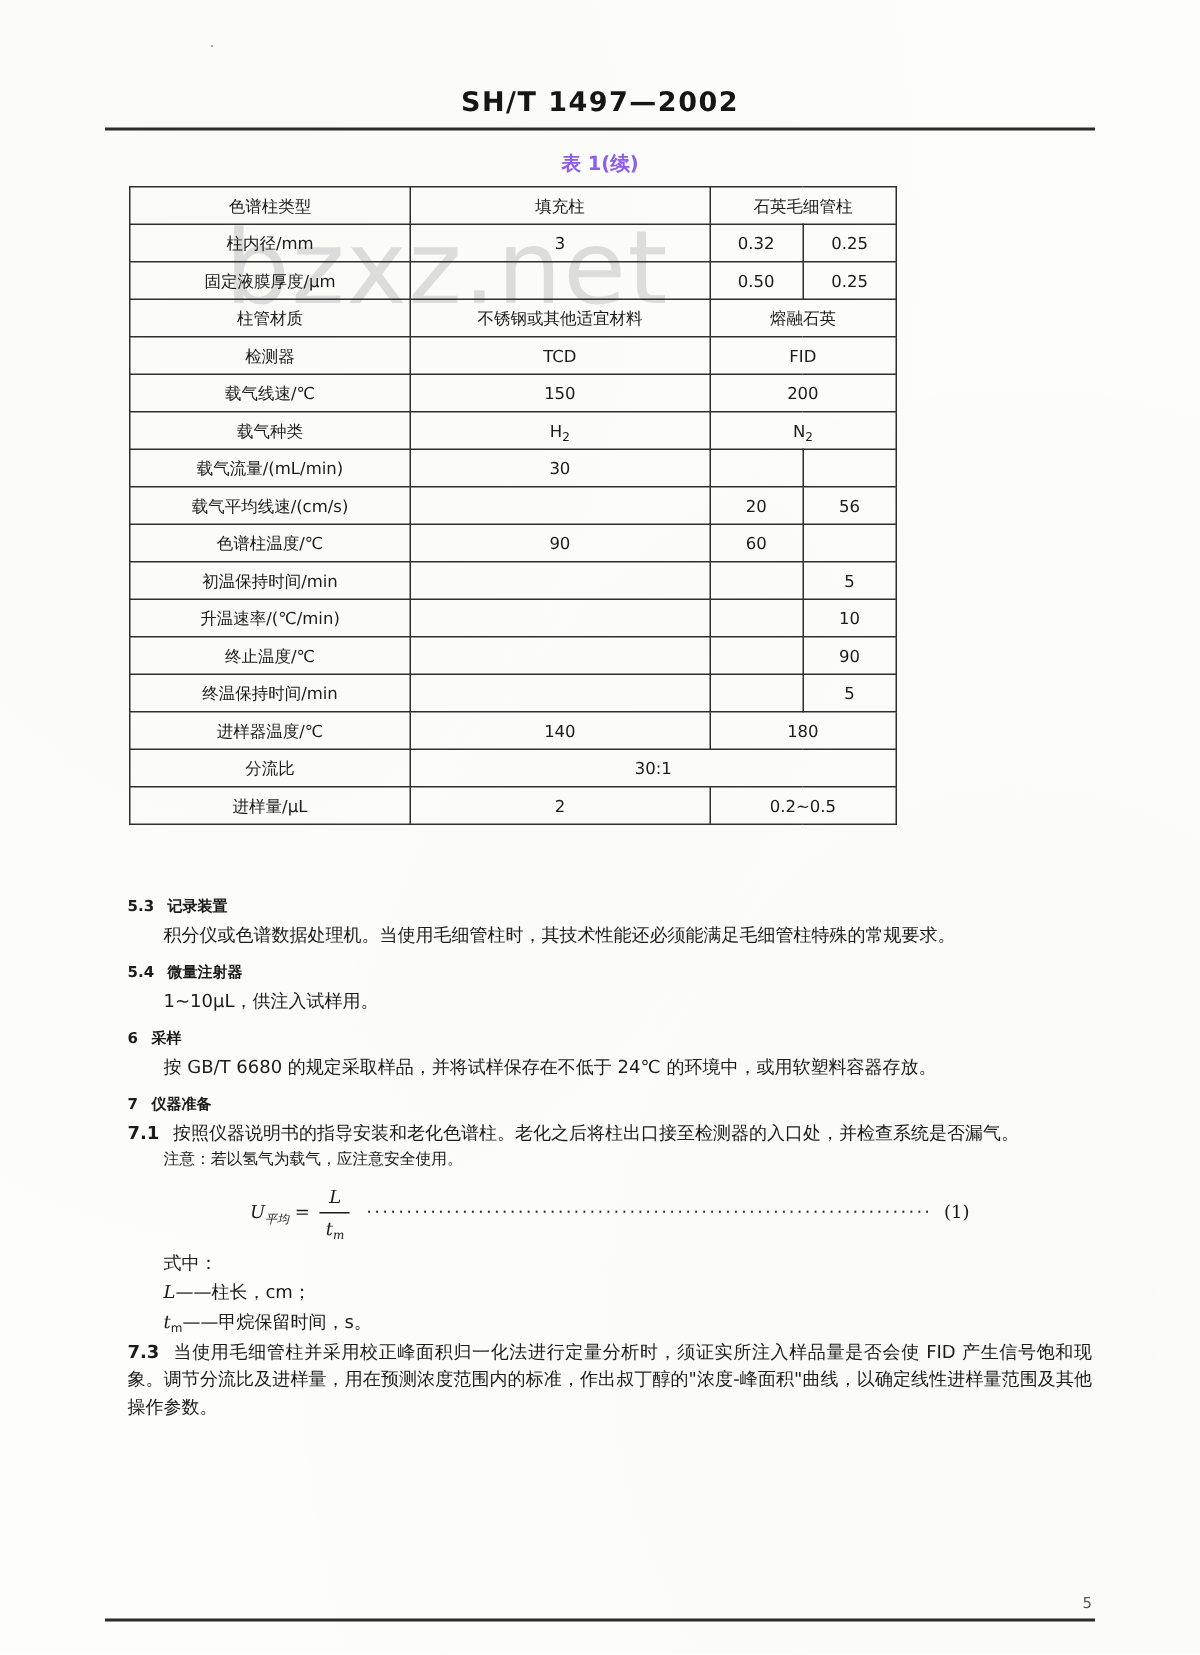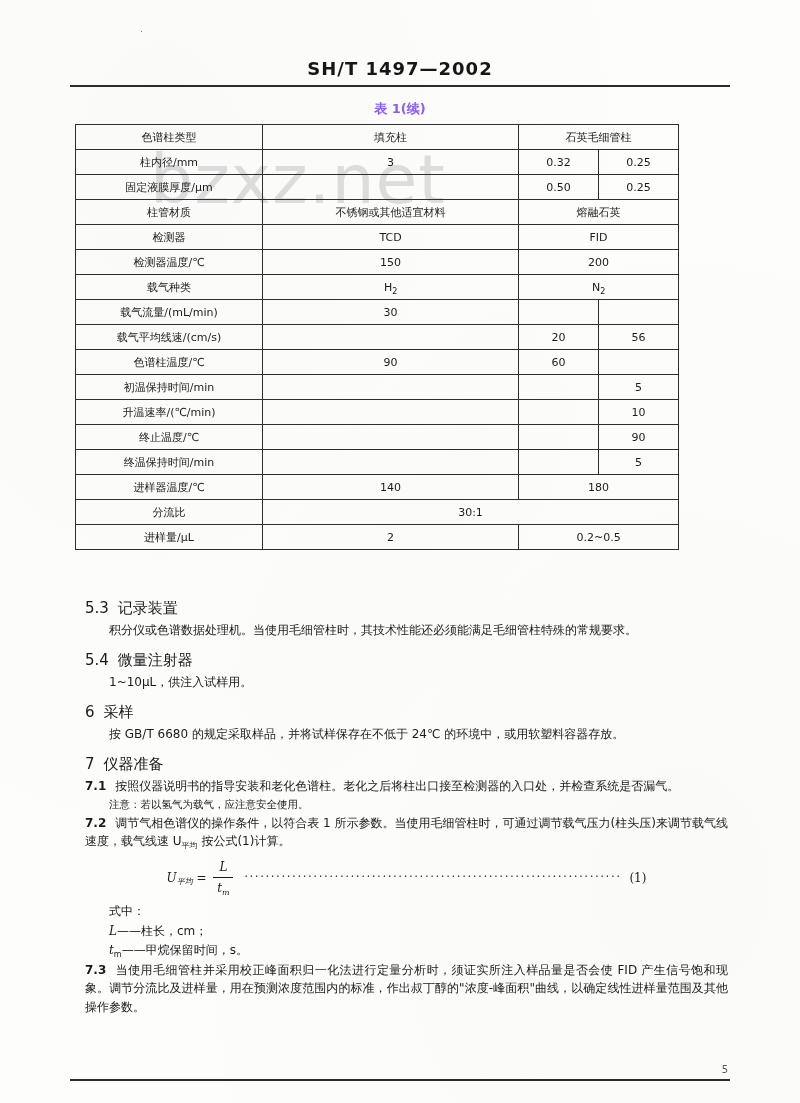--- a/index.html
+++ b/index.html
@@ -76,23 +76,23 @@
     top: 100px;
     text-align: center;
     font-size: 13px;
     font-weight: bold;
     color: #8b5cf6;
   }
 
   
   .table-wrap {
     position: absolute;
-    left: 75px;
+    left: 86px;
     top: 124px;
-    width: 604px;
+    width: 512px;
   }
   table.spec {
     border-collapse: collapse;
     width: 100%;
     font-size: 11px;
     color: #1b1b1b;
   }
   table.spec td, table.spec th {
     border: 1px solid #2e2e2e;
     text-align: center;
@@ -111,22 +111,22 @@
   .body {
     position: absolute;
     left: 85px;
     right: 72px;
     top: 588px;
     font-size: 12px;
     line-height: 1.55;
     color: #1b1b1b;
   }
   .sec-head {
-    font-weight: normal;
-    font-size: 15px;
+    font-weight: bold;
+    font-size: 10px;
     margin-top: 9px;
     margin-bottom: 1px;
   }
   .sec-head .num { margin-right: 9px; }
   .para {
     text-indent: 24px;
     text-align: justify;
     margin: 0;
   }
   .note {
@@ -252,21 +252,21 @@
           <td colspan="2">熔融石英</td>
         </tr>
 
         <tr>
           <td class="lbl">检测器</td>
           <td>TCD</td>
           <td colspan="2">FID</td>
         </tr>
 
         <tr>
-          <td class="lbl">检测器温度/℃</td>
+          <td class="lbl">载气线速/℃</td>
           <td>150</td>
           <td colspan="2">200</td>
         </tr>
 
         <tr>
           <td class="lbl">载气种类</td>
           <td>H<sub>2</sub></td>
           <td colspan="2">N<sub>2</sub></td>
         </tr>
 
@@ -360,23 +360,20 @@
 
     <div class="sec-head">
       <span class="num">7</span><span>仪器准备</span>
     </div>
 
     <p class="para-num">
       <span class="num">7.1</span><span>按照仪器说明书的指导安装和老化色谱柱。老化之后将柱出口接至检测器的入口处，并检查系统是否漏气。</span>
     </p>
     <p class="note">注意：若以氢气为载气，应注意安全使用。</p>
 
-    <p class="para-num">
-      <span class="num">7.2</span><span>调节气相色谱仪的操作条件，以符合表 1 所示参数。当使用毛细管柱时，可通过调节载气压力(柱头压)来调节载气线速度，载气线速 U</span><sub>平均</sub><span> 按公式(1)计算。</span>
-    </p>
 
     <div class="formula-row">
       <span class="formula">
         <span>U</span><sub>平均</sub>
         <span>=</span>
         <span class="frac">
           <span class="top">L</span>
           <span class="bot"><span>t</span><sub>m</sub></span>
         </span>
         <span class="dots">·······································································</span>

